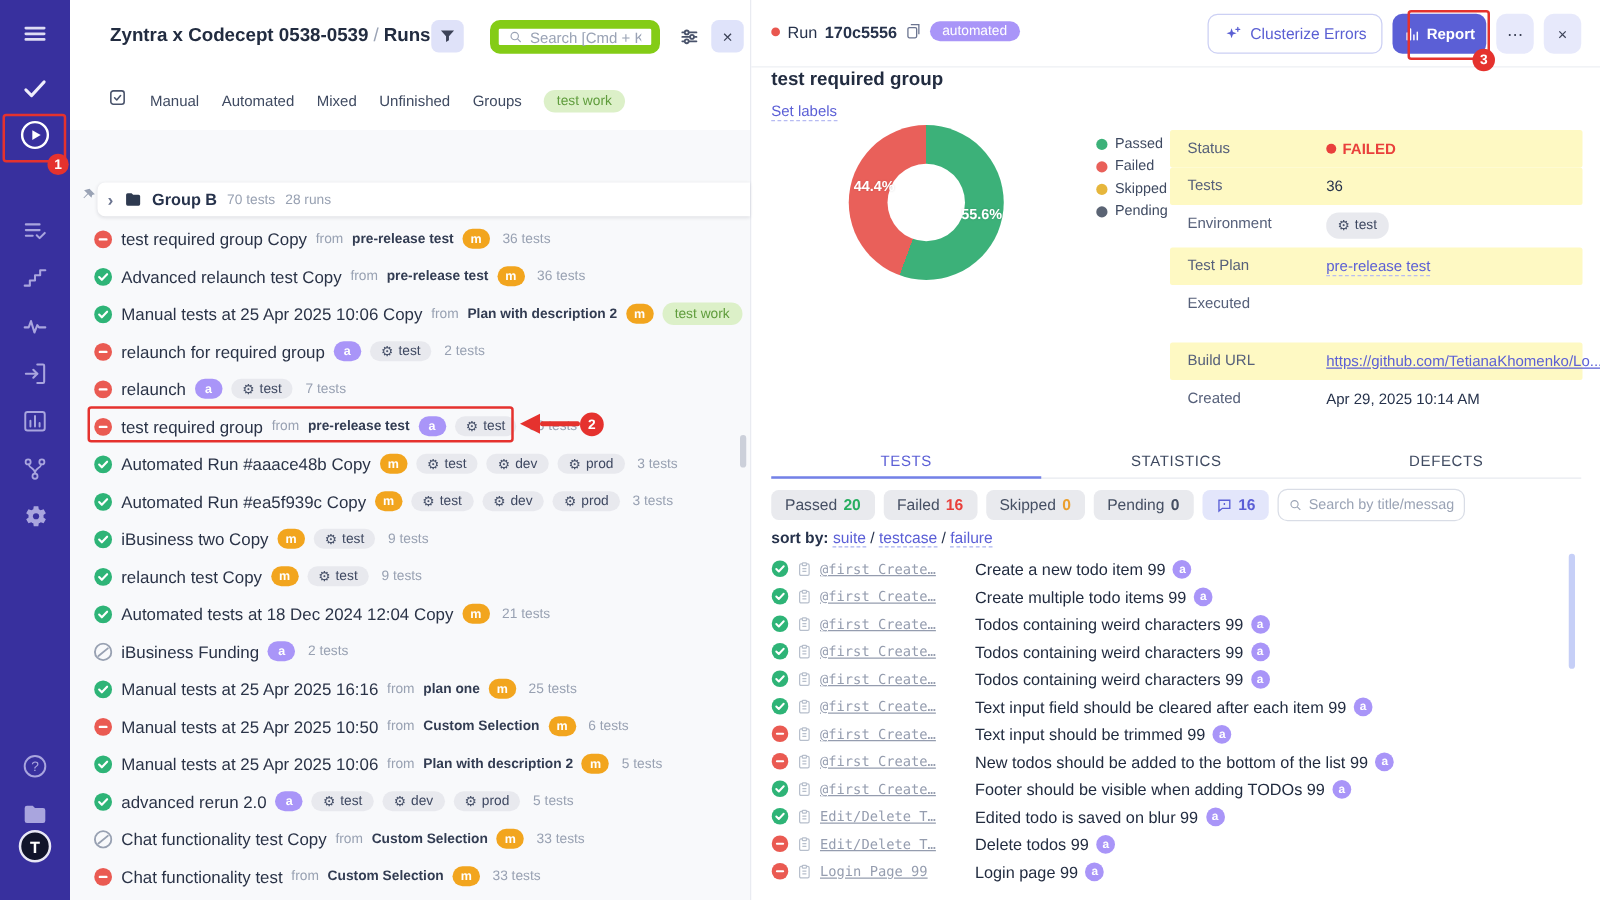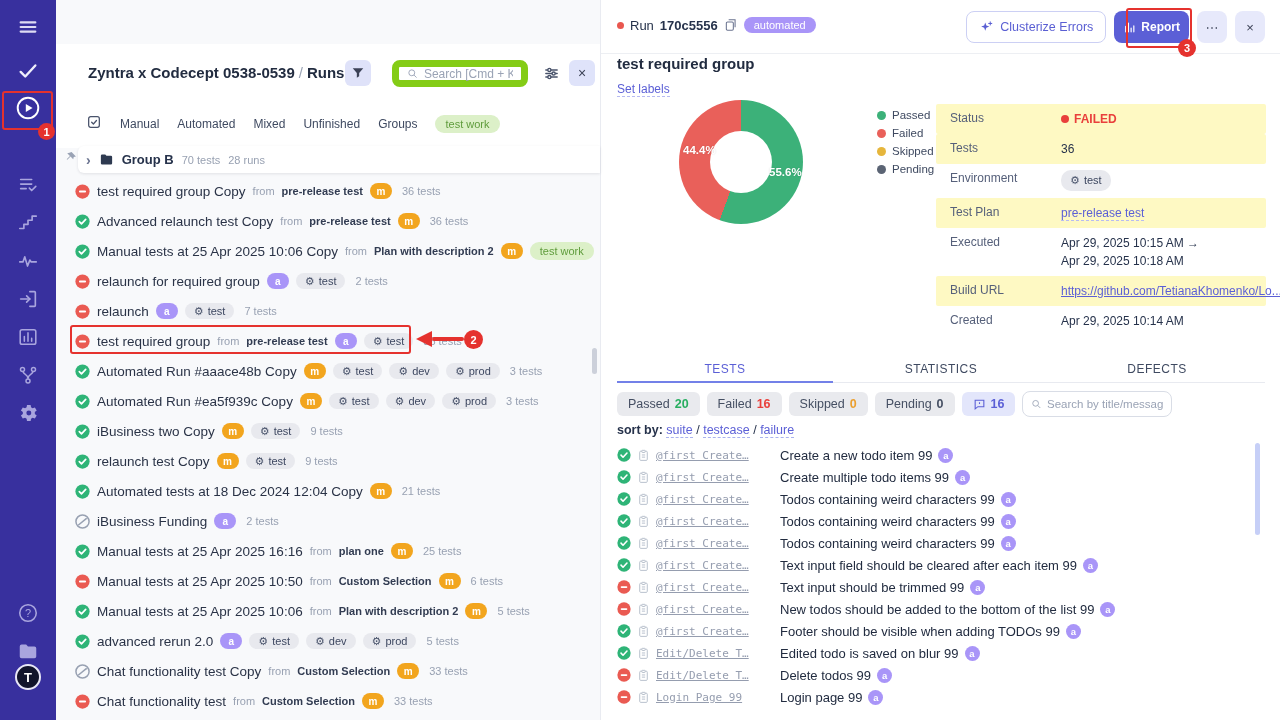--- a/index.html
+++ b/index.html
@@ -7,21 +7,21 @@
   body { position:relative; font-family:"Liberation Sans",sans-serif; background:#fff; color:#26324b; }
 
   
   .sidebar { position:absolute; left:0; top:0; width:56px; height:720px; background:#38309e; z-index:2; }
   .sb-slot { position:absolute; left:0; width:56px; display:flex; justify-content:center; align-items:center; height:30px; cursor:pointer; }
   .sb-avatar { width:26px; height:26px; border-radius:50%; background:#11142b; border:2px solid #e8e7f6; color:#fff;
                display:flex; align-items:center; justify-content:center; font-size:13px; font-weight:bold; }
 
   
   .left-panel { position:absolute; left:56px; top:0; width:544px; height:720px; background:#f8f9fb; }
-  .lp-header { position:absolute; left:0; top:0; width:544px; height:104px; background:#fff;margin-top:44px; }
+  .lp-header { position:absolute; left:0; top:0; width:544px; height:104px; background:#fff; }
   .lp-title { position:absolute; left:32px; top:20px; font-size:15px; font-weight:bold; color:#222c40; white-space:nowrap; }
   .lp-title .t-sep { color:#9aa3b5; font-weight:normal; padding:0 4px; }
   .filter-btn { position:absolute; left:289px; top:16px; width:26px; height:26px; border:none; border-radius:6px; background:#dfe2f9; cursor:pointer; display:flex; align-items:center; justify-content:center; }
   .search-box { position:absolute; left:336px; top:16px; width:136px; height:27px; border:7px solid #84cc16; border-radius:8px; background:#fff; display:flex; align-items:center; padding:0 8px; gap:6px; }
   .search-box input { border:none; outline:none; width:100%; font-size:12px; color:#3f4a61; font-family:"Liberation Sans",sans-serif; background:transparent; }
   .search-box input::placeholder { color:#9aa3b5; }
   .sliders-btn { position:absolute; left:484px; top:20px; width:22px; height:22px; background:none; border:none; cursor:pointer; }
   .lp-close { position:absolute; left:513px; top:16px; width:26px; height:26px; border:none; border-radius:6px; background:#dfe3fa; color:#3c4257; font-size:14px; cursor:pointer; }
   .lp-tabs { position:absolute; left:30px; top:70px; display:flex; align-items:center; gap:18px; }
   .lp-tab { font-size:12px; color:#3f4a61; cursor:pointer; white-space:nowrap; }
@@ -549,21 +549,20 @@
       <div class="info-row " style="min-height:34px">
         <span class="ir-label">Environment</span>
         <span class="ir-value"><span class="env-chip"><span class="gear-g">⚙</span>test</span></span>
       </div>
       <div class="info-row shaded" style="min-height:27px">
         <span class="ir-label">Test Plan</span>
         <span class="ir-value"><span class="iv-link dotted">pre-release test</span></span>
       </div>
       <div class="info-row " style="min-height:46px">
         <span class="ir-label">Executed</span>
-        <span class="ir-value"><span>Apr 29, 2025 10:15 AM →<br>Apr 29, 2025 10:18 AM</span></span>
       </div>
       <div class="info-row shaded" style="min-height:27px">
         <span class="ir-label">Build URL</span>
         <span class="ir-value"><span class="iv-link solid">https://github.com/TetianaKhomenko/Lo...</span></span>
       </div>
       <div class="info-row " style="min-height:27px">
         <span class="ir-label">Created</span>
         <span class="ir-value"><span>Apr 29, 2025 10:14 AM</span></span>
       </div>
     </div>

